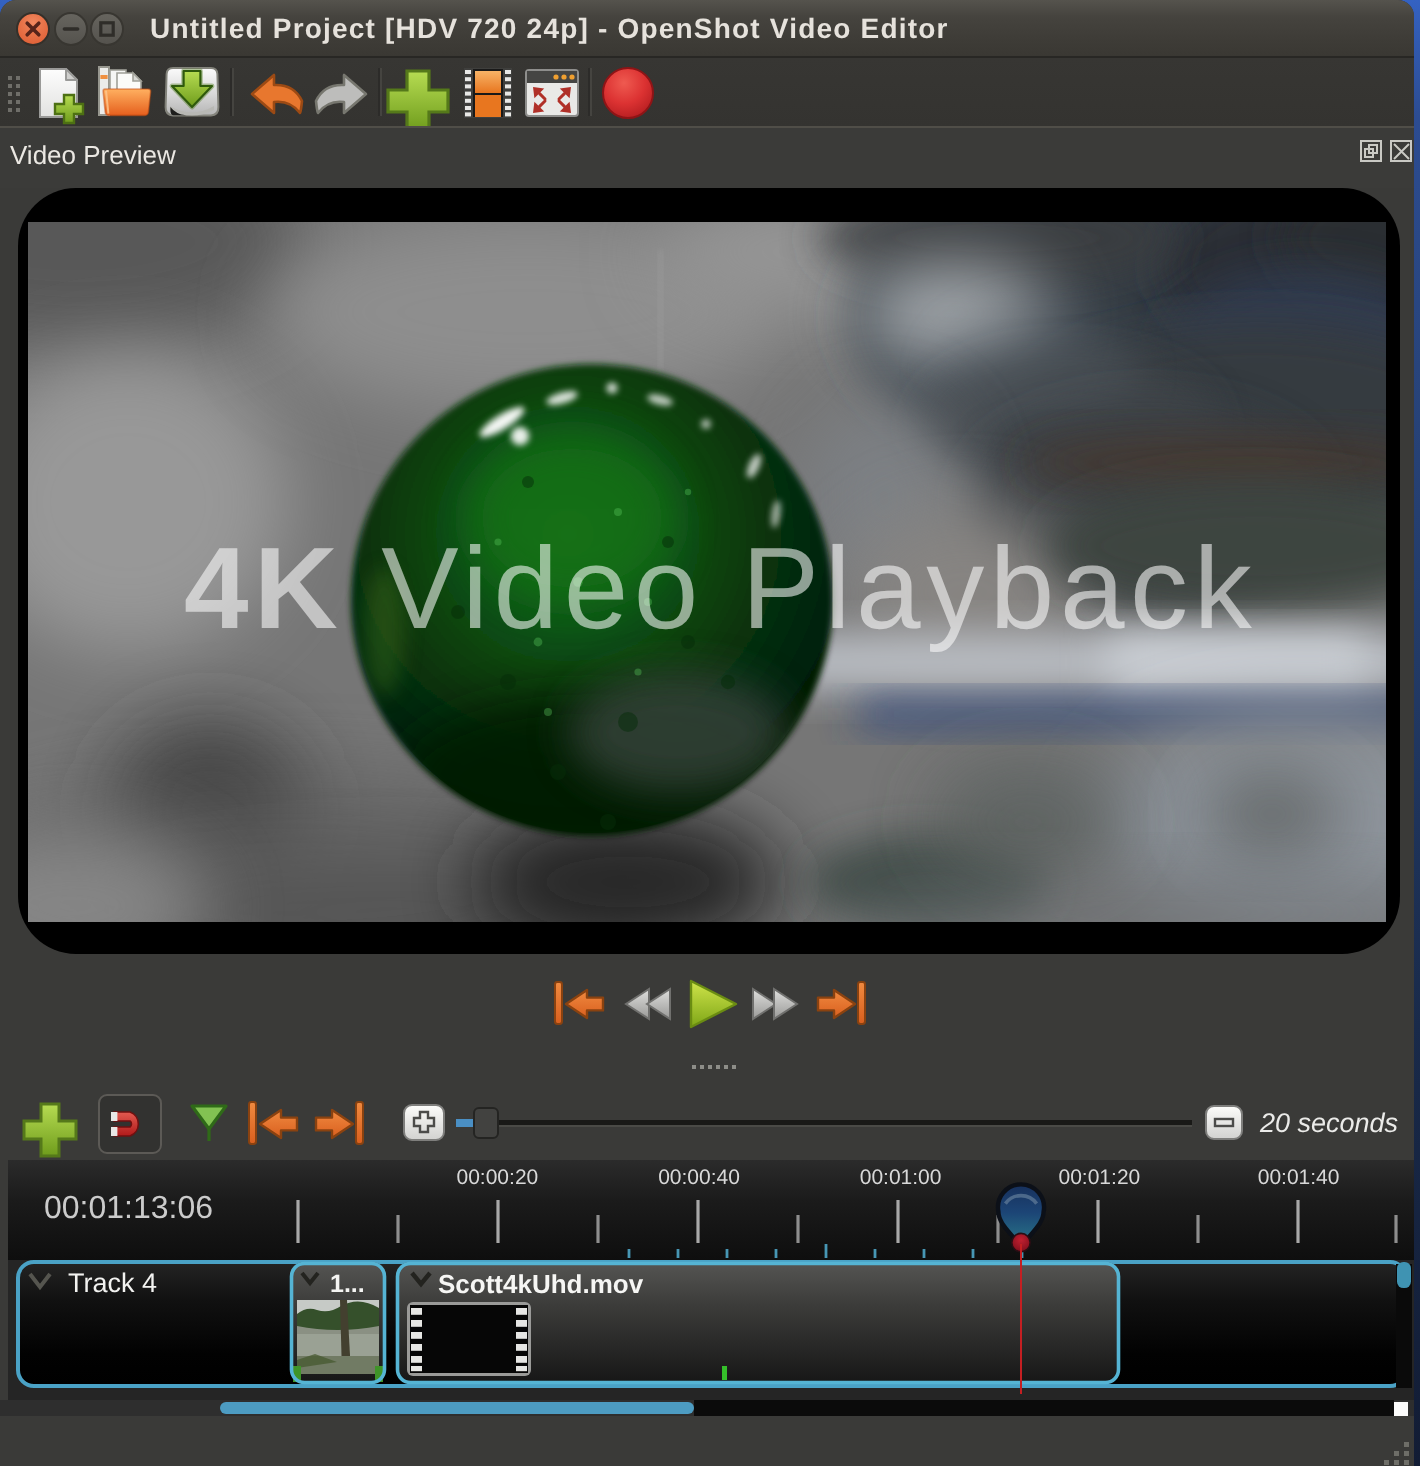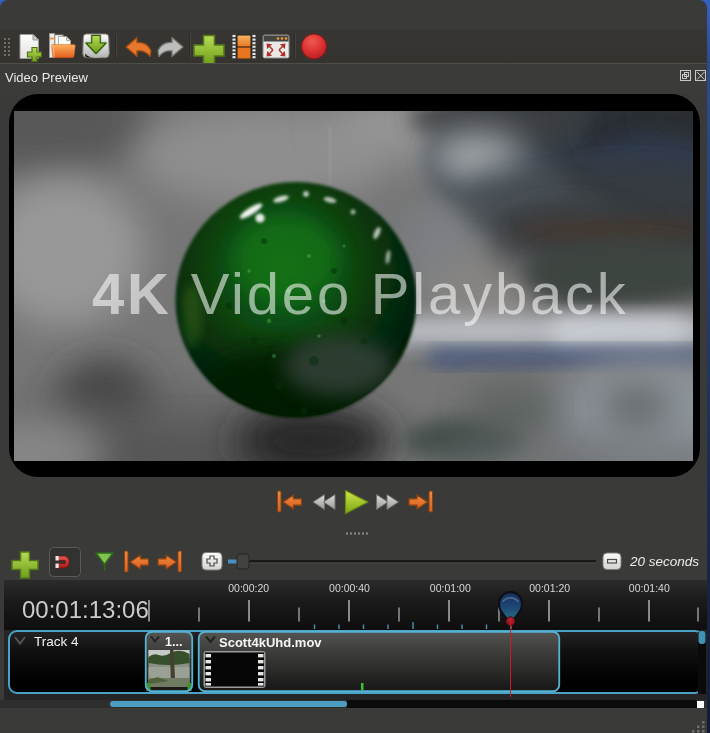--- a/index.html
+++ b/index.html
@@ -33,34 +33,52 @@
   #video{position:absolute;left:5px;top:17px;width:679px;height:350px;overflow:hidden;background:#787878;}
   
   #transport{position:absolute;left:0;top:486px;width:707px;height:34px;}
   
   #splitdots{position:absolute;left:346px;top:532px;width:22px;height:3px;}
   
   #ttoolbar{position:absolute;left:0;top:545px;width:707px;height:35px;font-style:italic;}
   
   #ruler{position:absolute;left:4px;top:580px;width:703px;height:50px;
          background:linear-gradient(180deg,#2b2b2b 0%,#1b1b1b 40%,#0e0e0e 100%);}
-  #timecode{position:absolute;left:18px;top:16px;font-size:24px;color:#cbcbcb;}
+  #timecode{position:absolute;left:18px;top:16px;font-size:16px;color:#cbcbcb;}
   
   #tracks{position:absolute;left:4px;top:630px;width:703px;height:72px;background:#252525;}
   #trackrect{position:absolute;left:4px;top:0px;width:696px;height:64px;box-sizing:border-box;
              border:2px solid #4aa2c6;border-radius:9px;
              background:linear-gradient(180deg,#232323 0%,#111 30%,#020202 75%,#000 100%);}
   
   #hscroll{position:absolute;left:0px;top:700px;width:707px;height:8px;background:#2e2e2e;}
   #hpill{position:absolute;left:110px;top:1px;width:237px;height:6px;border-radius:3px;background:#4d9cc2;}
   #bottombar{position:absolute;left:0;top:708px;width:707px;height:25px;background:#3a3a38;}
 </style>
 </head>
 <body>
 <div id="window">
+  <div id="titlebar">
+    <div id="btn-close" class="wbtn">
+        <svg width="15" height="15" viewBox="0 0 15 15" style="position:absolute;left:0;top:0">
+      <path d="M4.6 4.6 L10.4 10.4 M10.4 4.6 L4.6 10.4" stroke="#57241a" stroke-width="1.8" stroke-linecap="round"></path>
+        </svg>
+      </div>
+    <div id="btn-min" class="wbtn">
+        <svg width="15" height="15" viewBox="0 0 15 15" style="position:absolute;left:0;top:0">
+      <path d="M4.2 7.5 L10.8 7.5" stroke="#2f2d29" stroke-width="1.8" stroke-linecap="round"></path>
+        </svg>
+      </div>
+    <div id="btn-max" class="wbtn">
+        <svg width="15" height="15" viewBox="0 0 15 15" style="position:absolute;left:0;top:0">
+      <rect x="4.4" y="4.4" width="6.2" height="6.2" fill="none" stroke="#2f2d29" stroke-width="1.6"></rect>
+        </svg>
+      </div>
+    <div id="title-text">Untitled Project [HDV 720 24p] - OpenShot Video Editor</div>
+  </div>
   <div id="toolbar">
   <svg width="707" height="34" viewBox="0 0 707 34">
     <defs>
       <linearGradient id="gPage" x1="0" y1="0" x2="0" y2="1">
         <stop offset="0" stop-color="#fdfdfd"></stop>
             <stop offset="1" stop-color="#e2e2e0"></stop>
       </linearGradient>
       <linearGradient id="gPlus" x1="0" y1="0" x2="0" y2="1">
         <stop offset="0" stop-color="#b6dc52"></stop>
             <stop offset="1" stop-color="#6f9c1c"></stop>

